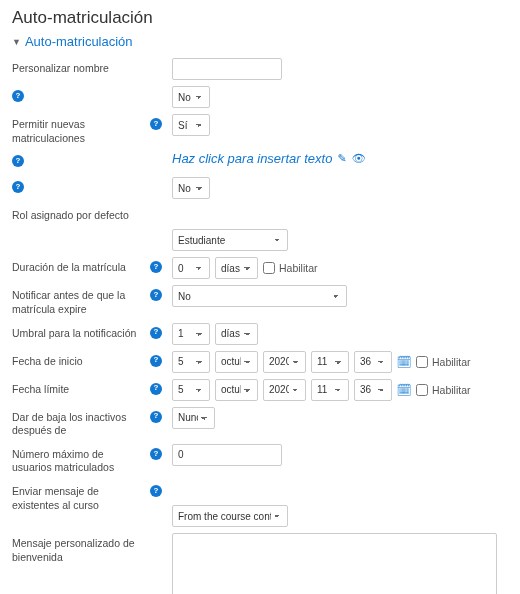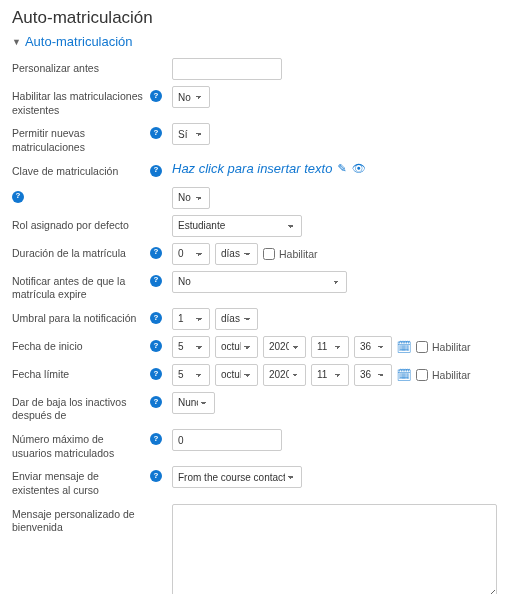--- a/index.html
+++ b/index.html
@@ -70,21 +70,21 @@
       appearance: none;
       -webkit-appearance: none;
       padding-right: 16px;
       background-image: linear-gradient(45deg, transparent 50%, #666 50%), linear-gradient(135deg, #666 50%, transparent 50%);
       background-position: calc(100% - 10px) 9px, calc(100% - 7px) 9px;
       background-size: 3px 3px, 3px 3px;
       background-repeat: no-repeat;
     }
     select.sm { width: 38px; }
     select.md { width: 43px; }
-    select.lg { width: 130px; }
+    select.lg { width: 116px; margin-top: 24px; }
     select.xl { width: 175px; }
     .link-text { color: #1177d1; font-style: italic; cursor: pointer; font-size: 13px; }
     .icon-btn { color: #1177d1; cursor: pointer; font-size: 11px; }
     .checkbox-wrap { display: inline-flex; align-items: flex-start; gap: 4px; font-size: 10.5px; color: #555; }
     input[type="checkbox"] { width: 12px; height: 12px; cursor: pointer; }
     .cal-icon {
       width: 14px; height: 14px;
       display: inline-flex; align-items: center; justify-content: center;
       color: #1177d1; font-size: 12px; cursor: pointer;
     }
@@ -98,50 +98,48 @@
 
 <h1>Auto-matriculación</h1>
 
 <div class="section-header">
   <span class="caret">▼</span>
   <span>Auto-matriculación</span>
 </div>
 
 <div class="form-row">
   <div class="label-col">
-    <span class="label-text">Personalizar antes</span>
+    <span class="label-text">Personalizar nombre</span>
   </div>
   <div class="field-col">
     <input type="text" class="wide" value="" style="">
   </div>
 </div>
 
 <div class="form-row">
   <div class="label-col">
-    <span class="label-text">Habilitar las matriculaciones existentes</span>
     <span class="help-icon">?</span>
   </div>
   <div class="field-col">
     <select class="sm"><option>No</option></select>
   </div>
 </div>
 
 <div class="form-row">
   <div class="label-col">
     <span class="label-text">Permitir nuevas matriculaciones</span>
     <span class="help-icon">?</span>
   </div>
   <div class="field-col">
     <select class="sm"><option>Sí</option></select>
   </div>
 </div>
 
 <div class="form-row">
   <div class="label-col">
-    <span class="label-text">Clave de matriculación</span>
     <span class="help-icon">?</span>
   </div>
   <div class="field-col">
     <span class="link-text">Haz click para insertar texto</span>
     <span class="icon-btn">✎</span>
     <span class="icon-btn">👁</span>
   </div>
 </div>
 
 <div class="form-row">

